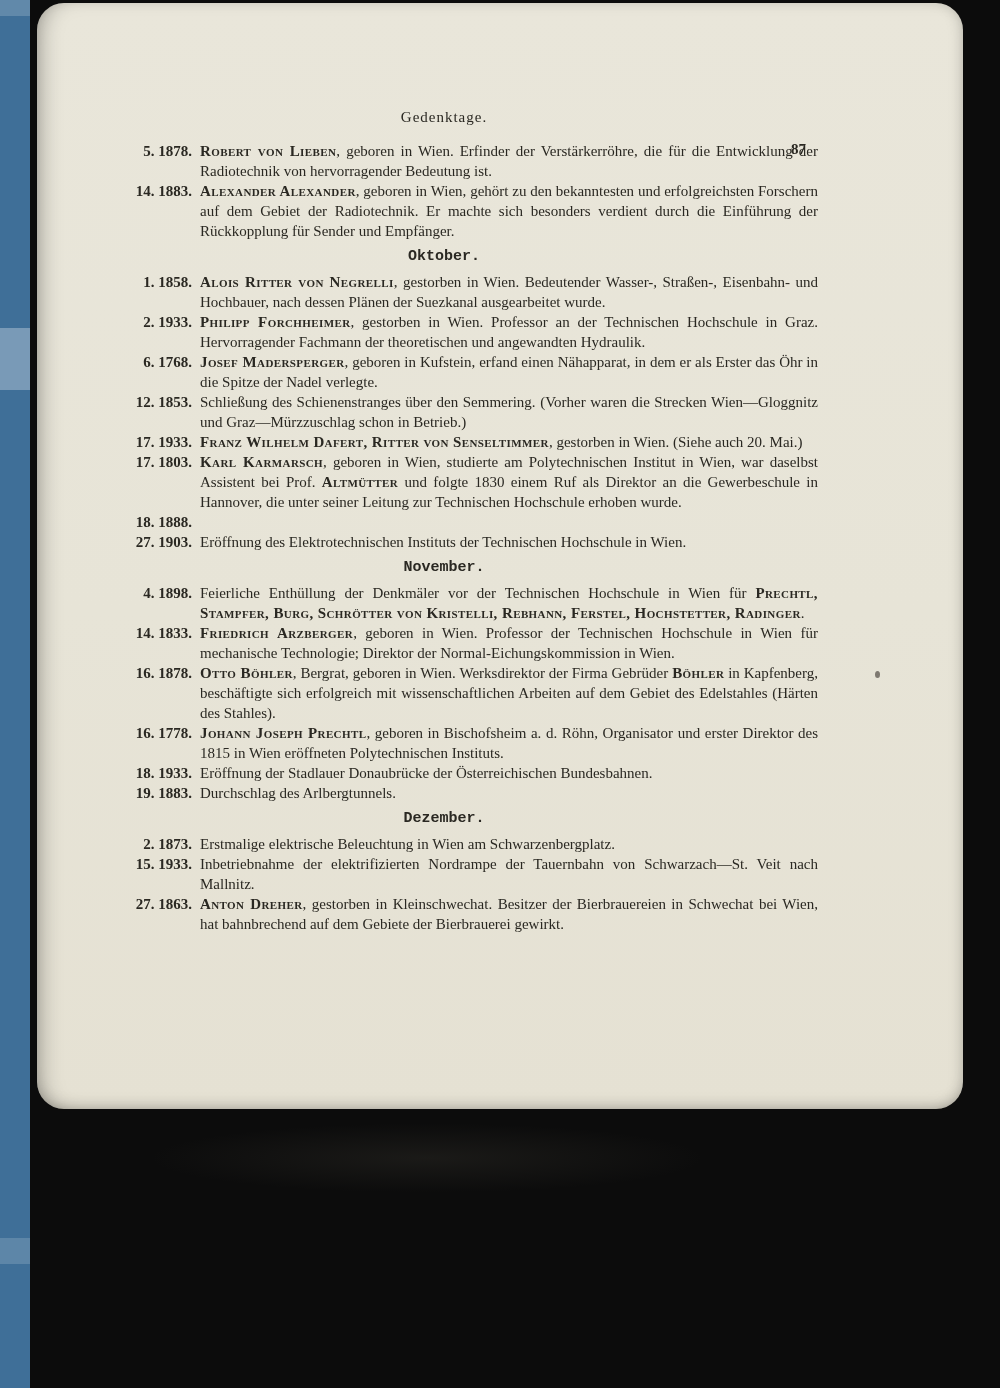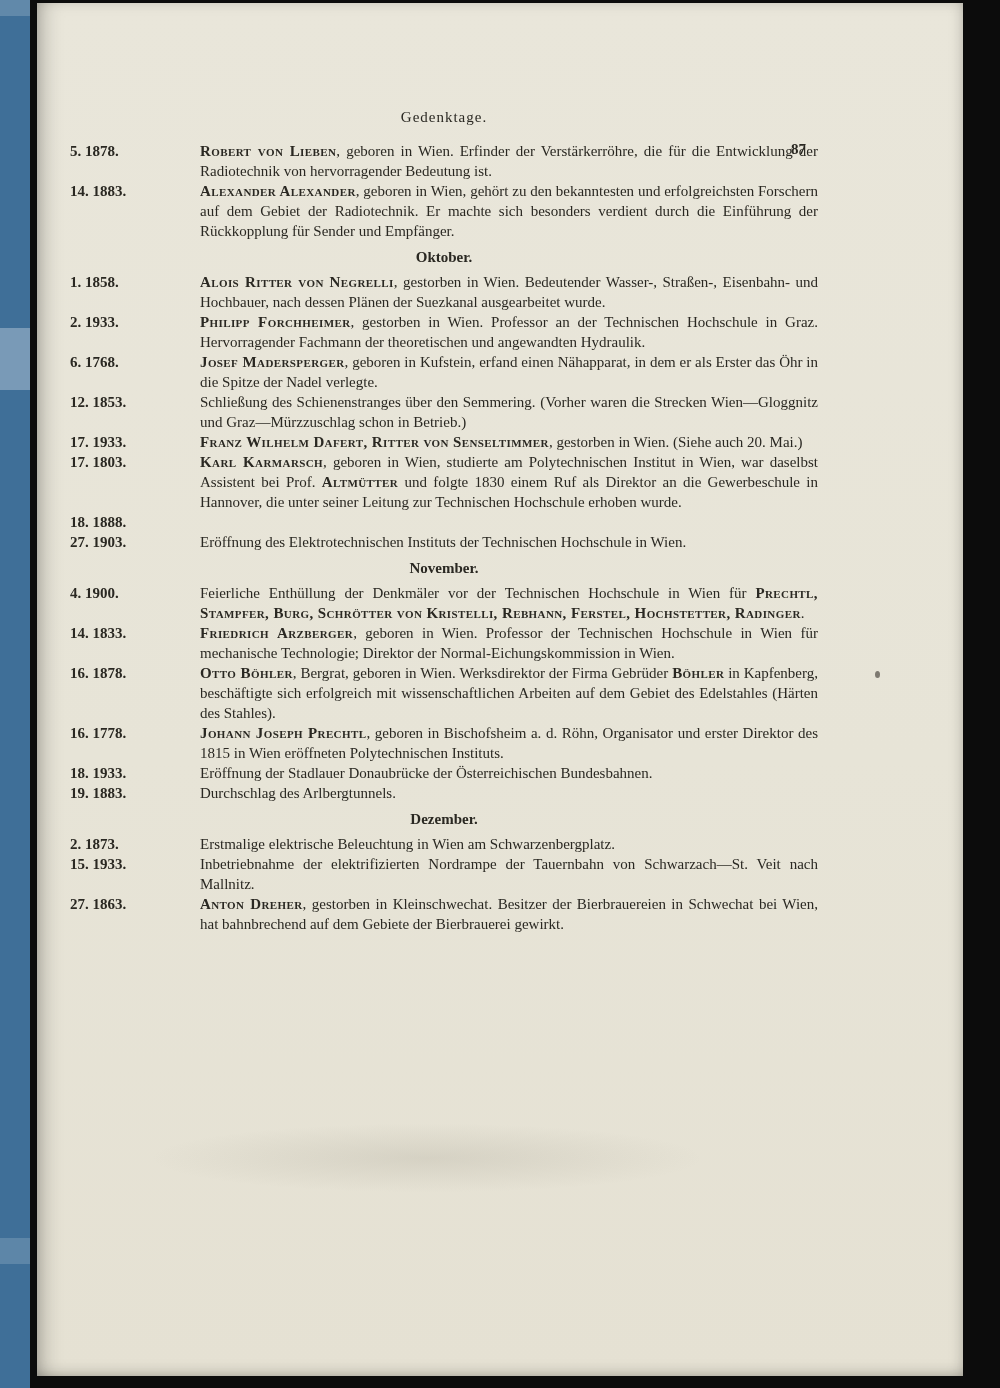--- a/index.html
+++ b/index.html
@@ -11,43 +11,45 @@
     font-family: "Liberation Serif", "DejaVu Serif", serif;
   }
   .edge-strip {
     position: absolute; left: 0; top: 0; width: 30px; height: 100%;
     background: var(--edge-blue, #3f6f98);
   }
   .edge-strip .light1 { position: absolute; left: 0; top: 328px; width: 100%; height: 62px; background: rgba(255,255,255,.30); }
   .edge-strip .light2 { position: absolute; left: 0; top: 0; width: 100%; height: 16px; background: rgba(255,255,255,.18); }
   .edge-strip .light3 { position: absolute; left: 0; top: 1238px; width: 100%; height: 26px; background: rgba(255,255,255,.16); }
   .page {
-    position: absolute; left: 37px; top: 3px; width: 926px; height: 1373px;
+    position: absolute; left: 37px; top: 3px; width: 926px; height: 1106px;
     background: linear-gradient(180deg, var(--paper, #e9e6da) 0%, #e7e4d7 55%, #e5e1d3 100%);
     box-shadow: inset 14px 0 24px -14px rgba(0,0,0,.40), inset -7px 0 16px -9px rgba(0,0,0,.28), inset 0 -10px 18px -12px rgba(0,0,0,.25);
     padding: 105px 145px 17px 33px;
     color: var(--ink, #2a2822);
+    border-radius: 27px;
   }
   .running-head {
     position: relative; text-align: center;
     font-size: 15px; letter-spacing: 1px; line-height: 18px;
     margin-bottom: 15px;
   }
   .head-page { position: absolute; right: 12px; top: 0; letter-spacing: 0; font-weight: bold; margin-top: 32px; }
   .entry { display: flex; font-size: 15px; line-height: 20px; }
   .entry-date {
     width: 130px; padding-right: 8px; flex-shrink: 0;
-    font-weight: bold; white-space: nowrap;
+    text-align: right; font-weight: bold; white-space: nowrap;
   }
   .entry-text { flex: 1; text-align: justify; }
   .name-sc { font-variant: small-caps; letter-spacing: .4px; font-weight: bold; }
   .month-heading {
     text-align: center; font-weight: bold;
     font-size: 15px; line-height: 20px;
     margin: 6px 0 5px;
+    font-family: Liberation Mono, monospace;
   }
   .bleed {
     position: absolute; left: 110px; top: 1120px; width: 560px; height: 70px;
     background: radial-gradient(ellipse at center, rgba(115,110,95,.14), transparent 70%);
     pointer-events: none;
   }
   .fleck {
     position: absolute; left: 838px; top: 668px; width: 5px; height: 7px;
     background: rgba(40,35,30,.55); border-radius: 50%;
     pointer-events: none;
@@ -103,21 +105,21 @@
       </div>
       <div class="entry">
         <div class="entry-date">18. 1888.</div>
       </div>
       <div class="entry">
         <div class="entry-date">27. 1903.</div>
         <div class="entry-text"><span>Eröffnung des Elektrotechnischen Instituts der Technischen Hochschule in Wien.</span></div>
       </div>
       <div class="month-heading">November.</div>
       <div class="entry">
-        <div class="entry-date">4. 1900.</div>
+        <div class="entry-date">4. 1898.</div>
         <div class="entry-text"><span>Feierliche Enthüllung der Denkmäler vor der Technischen Hochschule in Wien für </span><span class="name-sc">Prechtl, Stampfer, Burg, Schrötter von Kristelli, Rebhann, Ferstel, Hochstetter, Radinger</span><span>.</span></div>
       </div>
       <div class="entry">
         <div class="entry-date">14. 1833.</div>
         <div class="entry-text"><span class="name-sc">Friedrich Arzberger</span><span>, geboren in Wien. Professor der Technischen Hochschule in Wien für mechanische Technologie; Direktor der Normal-Eichungskommission in Wien.</span></div>
       </div>
       <div class="entry">
         <div class="entry-date">16. 1878.</div>
         <div class="entry-text"><span class="name-sc">Otto Böhler</span><span>, Bergrat, geboren in Wien. Werksdirektor der Firma Gebrüder </span><span class="name-sc">Böhler</span><span> in Kapfenberg, beschäftigte sich erfolgreich mit wissenschaftlichen Arbeiten auf dem Gebiet des Edelstahles (Härten des Stahles).</span></div>
       </div>

